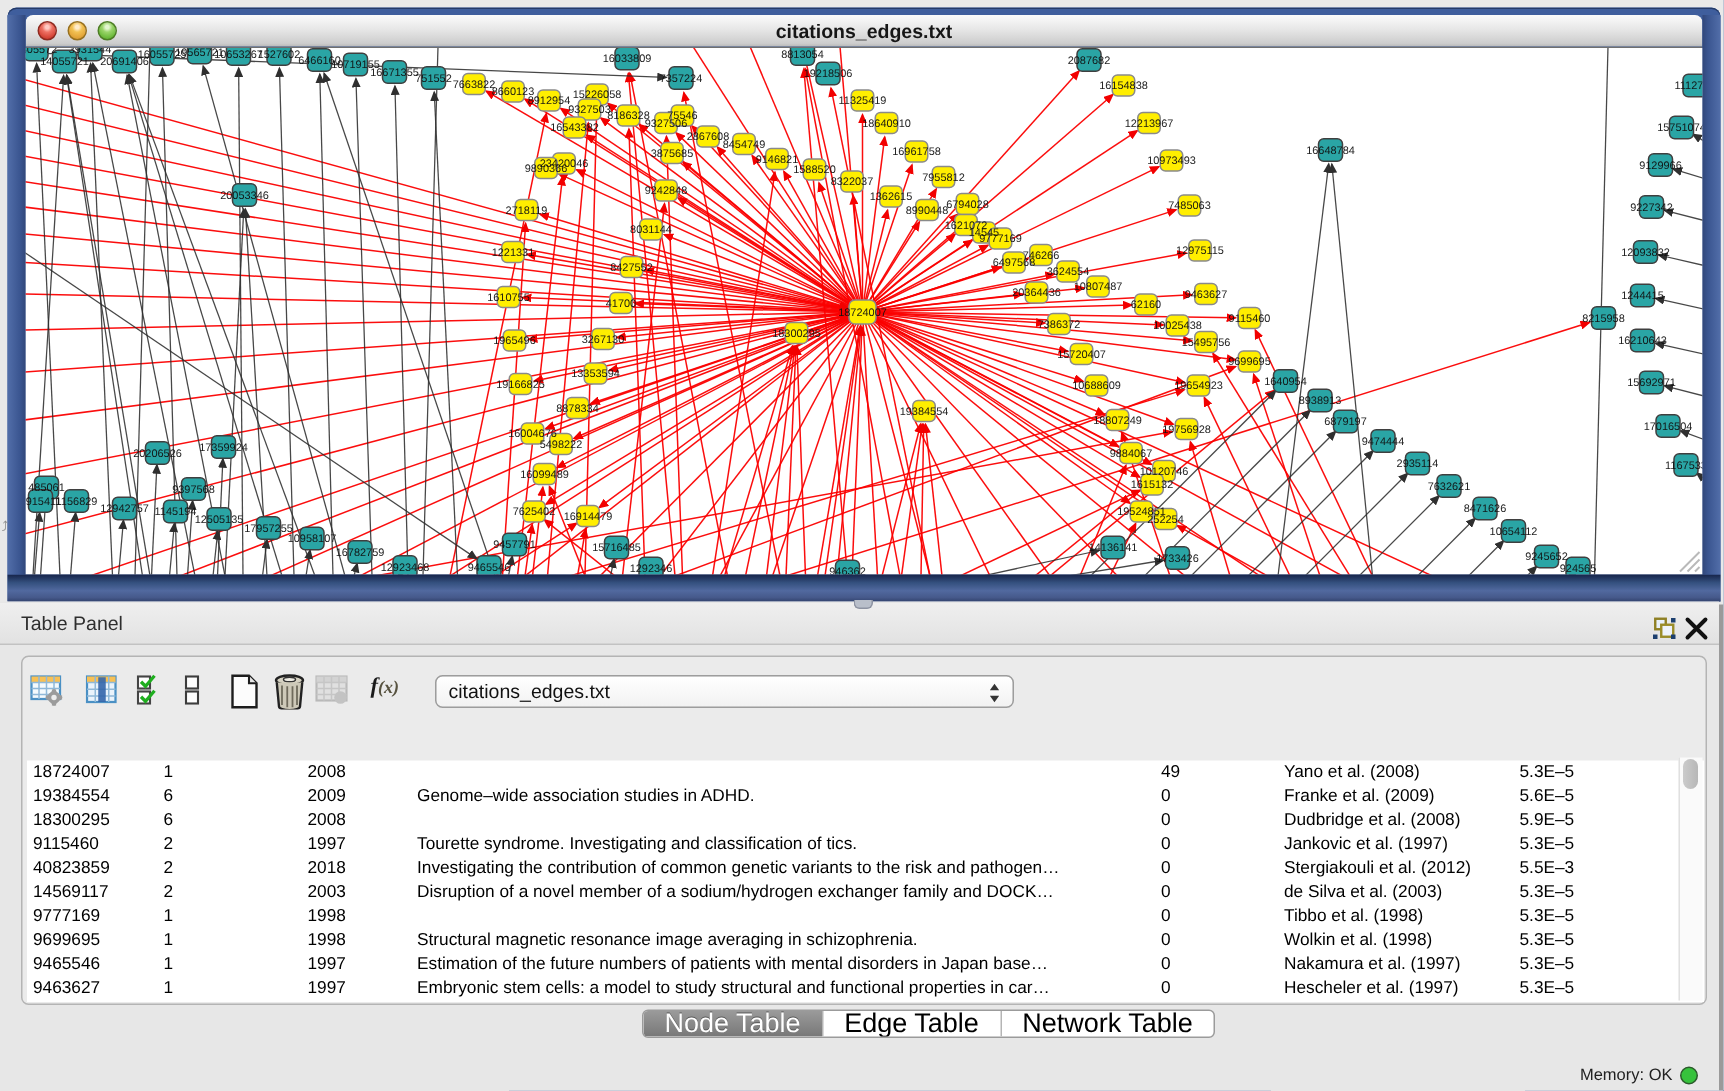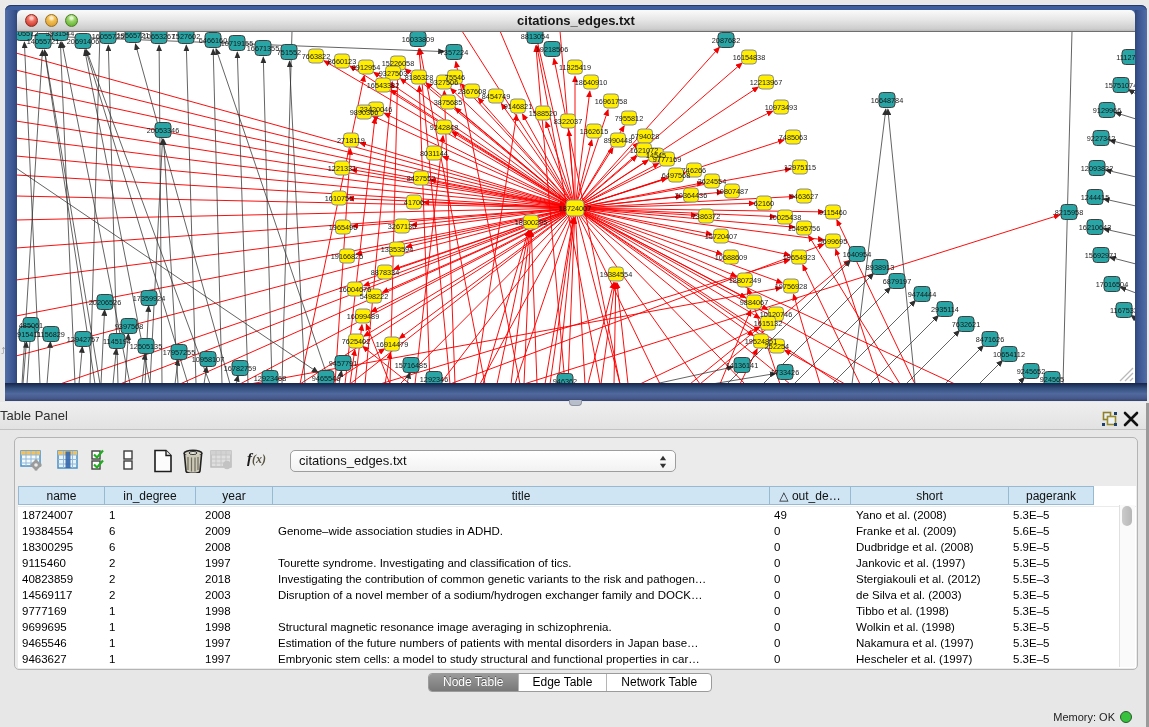--- a/index.html
+++ b/index.html
@@ -11,42 +11,42 @@
  text-align:center;font-size:13px;font-weight:600;color:#161616;line-height:22px}
 .tl{position:absolute;top:4px;width:13px;height:13px;border-radius:50%}
 #tlr{left:8px;background:radial-gradient(circle at 50% 28%,#ffc9c2 0 12%,#ee7164 35%,#d6473a 70%,#b53227);border:1px solid #8e2a20}
 #tly{left:28px;background:radial-gradient(circle at 50% 28%,#ffeccb 0 12%,#f2c153 35%,#e3a63a 70%,#c98e2d);border:1px solid #97701f}
 #tlg{left:48px;background:radial-gradient(circle at 50% 28%,#e2f6cf 0 12%,#9ad46a 35%,#6fbc3e 70%,#5aa52f);border:1px solid #4d7d25}
 #gwrap{position:absolute;left:12px;top:27px;width:1118px;height:351px;background:#fff}
 #wbot{position:absolute;left:0;top:378px;width:1142px;height:18px;
  background:linear-gradient(#16244a,#34507e 30%,#51699f 60%,#46598b 85%,#33446f)}
 #panel{position:absolute;left:0;top:401px;width:1146px;height:326px;background:#e7e7e7}
 #pbar{position:absolute;left:0;top:1px;width:100%;height:28px;background:linear-gradient(#efefef,#e2e2e2);
- border-bottom:1px solid #c2c2c2;font-size:13px;color:#2e2e2e;line-height:28px;padding-left:0}
+ border-bottom:1px solid #c2c2c2;font-size:13px;color:#2e2e2e;line-height:28px;padding-left:14px}
 #cont{position:absolute;left:14px;top:36px;width:1124px;height:233px;background:#ebebeb;
  border:1px solid #b4b4b4;border-radius:5px}
 .ticon{position:absolute;top:48px}
 #combo{position:absolute;left:290px;top:49px;width:386px;height:22px;background:linear-gradient(#ffffff,#f2f2f2);
  border:1px solid #9d9d9d;border-radius:5px;font-size:13px;color:#111;line-height:20px;padding-left:8px}
 #combo .arr{position:absolute;right:8px;top:3px;width:8px;height:16px}
 #thead{position:absolute;left:18px;top:85px;height:20px;width:1118px;background:#fff}
 #thead span{position:absolute;top:0;height:19px;background:#cfe5f4;border:1px solid #98b9d2;
  border-left:none;font-size:12px;color:#111;text-align:center;line-height:19px}
 #tbody{position:absolute;left:18px;top:106px;width:1118px;height:161px;background:#fff;
  font-size:11.5px;color:#000}
 .row{position:absolute;left:0;width:100%;height:16px;line-height:16px;white-space:nowrap}
 .row span{position:absolute;overflow:hidden}
 .c0{left:4px;width:85px}.c1{left:91px;width:88px}.c2{left:187px;width:70px}
 .c3{left:260px;width:492px}.c4{left:756px;width:75px}.c5{left:838px;width:155px}
 .c6{left:995px;width:85px}
 #vsb{position:absolute;left:1119px;top:104px;width:16px;height:162px;background:#fafafa;
  border-left:1px solid #e0e0e0}
 #vsb .thumb{position:absolute;left:2px;top:1px;width:10px;height:20px;background:linear-gradient(90deg,#cbcbcb,#b7b7b7);border-radius:5px}
 #tabs{position:absolute;left:428px;top:272px;height:19px;display:flex;border:1px solid #9b9b9b;
- border-radius:4px;overflow:hidden;font-size:12px;line-height:17px;background:#fff}
+ border-radius:4px;overflow:hidden;font-size:18px;line-height:17px;background:#fff}
 #tabs div{padding:0 14px;border-right:1px solid #b5b5b5}
 #tabs div:last-child{border-right:none}
 #tabs .sel{background:linear-gradient(#9a9a9a,#787878);color:#fff;text-shadow:0 -1px 0 #555}
 #status{position:absolute;right:31px;top:310px;font-size:11px;color:#222}
 #memdot{position:absolute;right:14px;top:310px;width:12px;height:12px;border-radius:50%;
  background:#36c23c;border:1px solid #2b5a2b}
 #redge{position:absolute;left:1146px;top:403px;width:3px;height:324px;background:#9a9a9a}
 svg.ic{display:block}
 </style></head><body>
 <div id="win">
@@ -633,29 +633,20 @@
       </g>
   </svg>
   <div style="position:absolute;left:247px;top:49px;font-size:15px;font-style:italic;
     font-family:'Liberation Serif',serif;font-weight:bold;color:#1a1a1a">f<span style="font-size:12px;color:#57523f">(x)</span></div>
   <div id="combo">citations_edges.txt
     <svg class="arr" width="9" height="16" viewBox="0 0 9 16">
       <path d="M4.5,1 L8,6 L1,6 z" fill="#333"></path>
         <path d="M4.5,15 L8,10 L1,10 z" fill="#333"></path>
     </svg>
   </div>
-  <div id="thead">
-    <span style="left:0px;width:87px;border-left:1px solid #98b9d2">name</span>
-    <span style="left:87px;width:91px">in_degree</span>
-    <span style="left:178px;width:77px">year</span>
-    <span style="left:255px;width:497px">title</span>
-    <span style="left:752px;width:81px">△ out_de…</span>
-    <span style="left:833px;width:158px">short</span>
-    <span style="left:991px;width:85px">pagerank</span>
-  </div>
   <div id="tbody">
 <div class="row" style="top:0px">
         <span class="c0">18724007</span>
         <span class="c1">1</span>
         <span class="c2">2008</span>
         <span class="c4">49</span>
         <span class="c5">Yano et al. (2008)</span>
         <span class="c6">5.3E–5</span>
       </div>
 <div class="row" style="top:16px">

